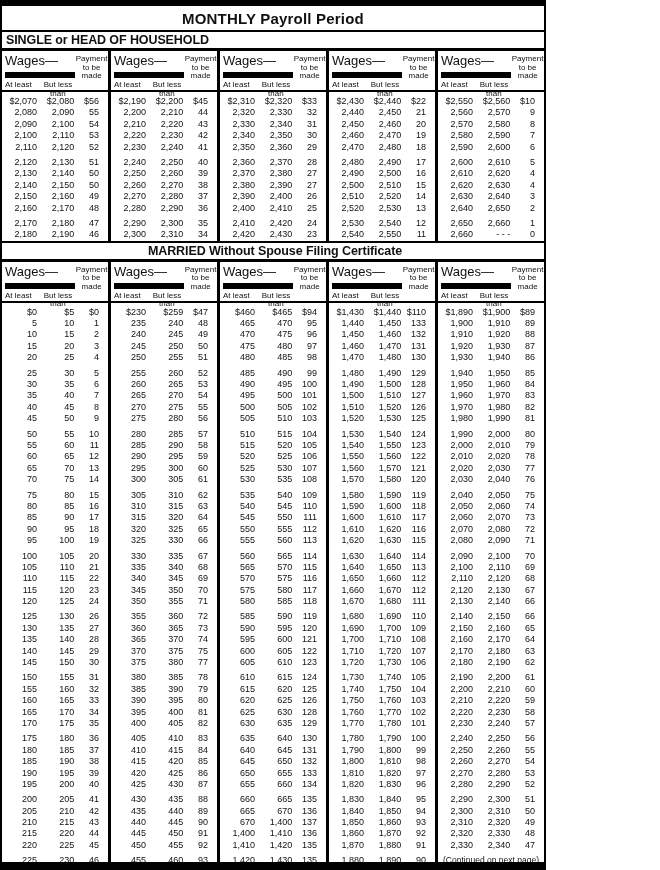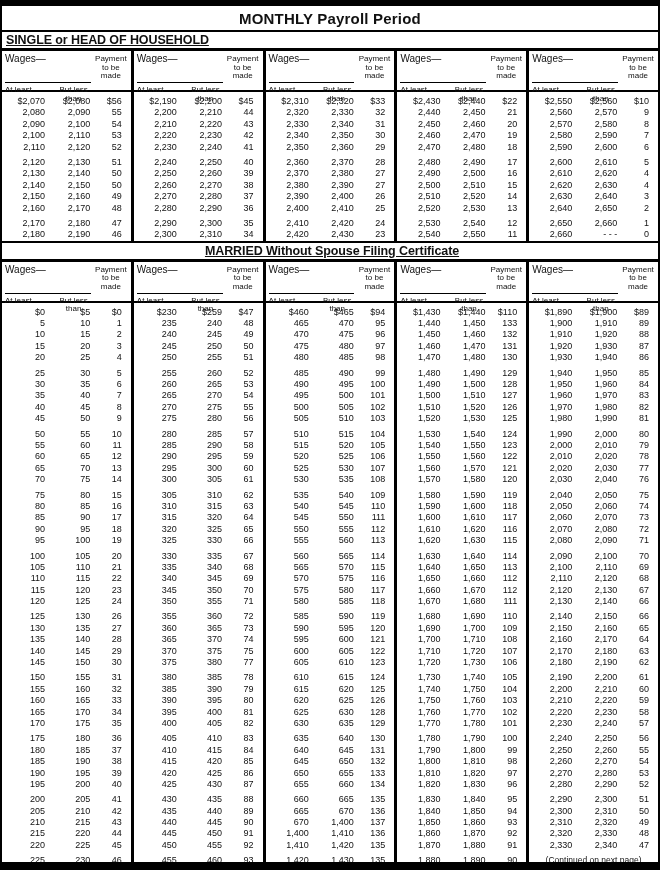--- a/index.html
+++ b/index.html
@@ -1,32 +1,32 @@
 <!DOCTYPE html>
 <html><head>
 <meta charset="utf-8">
 <style>
   * { margin:0; padding:0; box-sizing:border-box; }
   html,body { background:#fff; }
   body { font-family:"Liberation Sans", sans-serif; color:#111; }
-  .page { width:660px; height:870px; background:#fff; overflow:hidden;
+  .page { width:546px; height:870px; background:#fff; overflow:hidden;
           border-left:2px solid #000; border-right:2px solid #000; position:relative; }
   .topbar { height:6px; background:#000; }
   .bottombar { height:8px; background:#000; position:absolute; left:0; right:0; bottom:0; }
   .titlebar { border-bottom:2px solid #000; padding:4px 0 3px 0; }
   .titlebar .title { text-align:center; font-weight:bold; font-size:15px; letter-spacing:0.2px; }
   .section-heading { font-weight:bold; font-size:12.5px; padding:1px 0 1px 4px;
-                     border-bottom:3px solid #000; letter-spacing:-0.1px;text-decoration:underline; }
+                     border-bottom:3px solid #000; letter-spacing:-0.1px; }
   section[data-section="1"] .section-heading { border-top:2px solid #000;text-align:center; }
   .groups { display:flex; align-items:stretch; }
   .group { flex:1 1 0; min-width:0; }
   .group + .group { border-left:3px solid #000; }
   .ghead { display:flex; height:41px; border-bottom:2px solid #000; }
   .wagescol { flex:1 1 69%; display:flex; flex-direction:column; padding:2px 0 0 3px; }
-  .wages-label { font-size:10px; border-bottom:1px solid #000000; padding-bottom:18px; }
+  .wages-label { font-size:13px; border-bottom:6px solid #000000; padding-bottom:4px; }
   .sub { display:flex; justify-content:space-between; font-size:8px; padding-top:3px; line-height:8.5px; }
   .atleast { text-align:center; }
   .butless { text-align:center; padding-right:3px; }
   .paycol { flex:0 0 31%; font-size:8px; line-height:8.5px; text-align:center; padding-top:4px; }
   .rows { padding-top:4px; }
   .row { display:flex; height:11.4px; line-height:11.4px; font-size:9px; }
   .row.gap { margin-top:4px; }
   .c { display:block; white-space:nowrap; }
   .c1 { width:35%; text-align:right; padding-right:2px; }
   .c2 { width:35%; text-align:right; padding-right:2px; }

